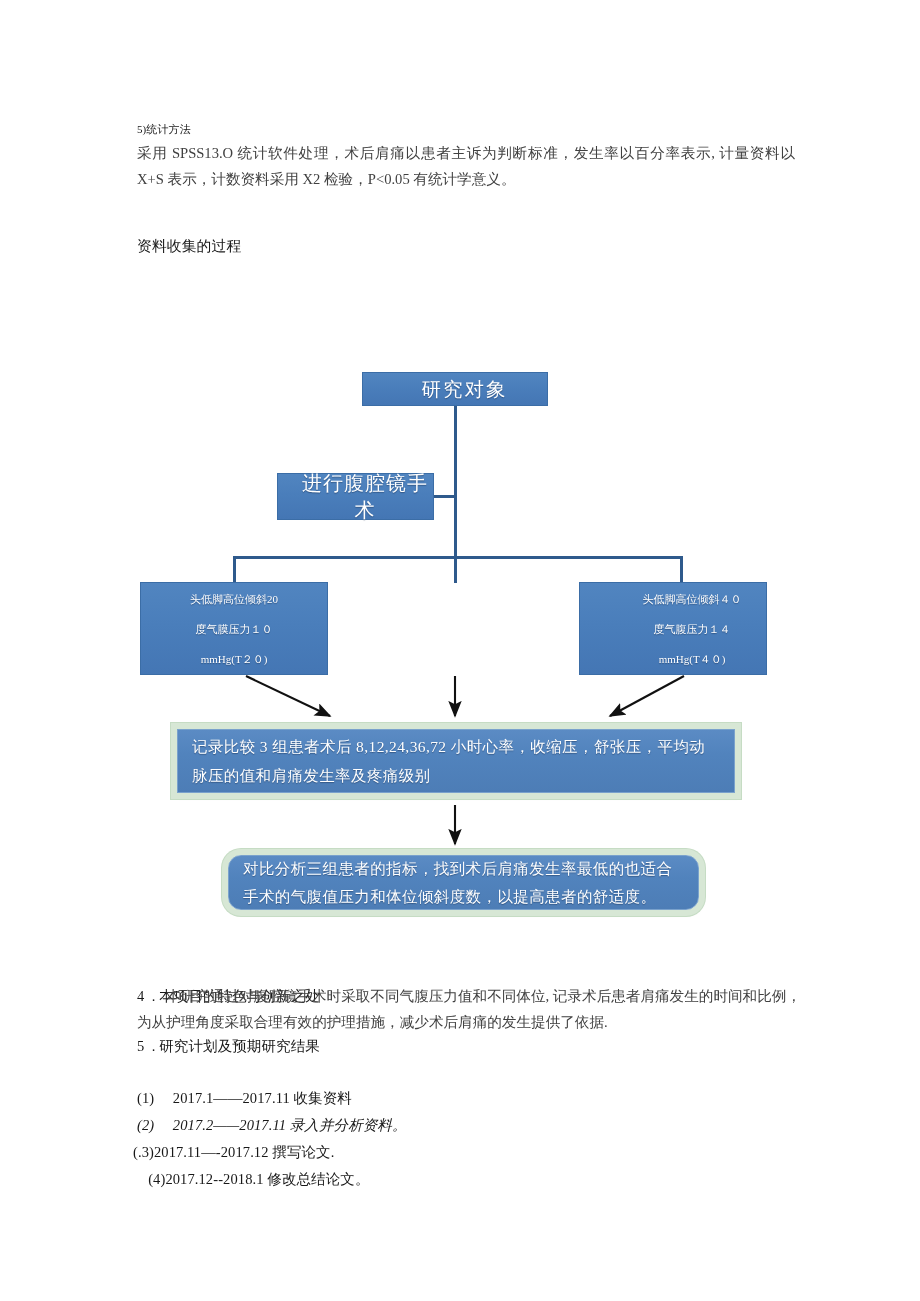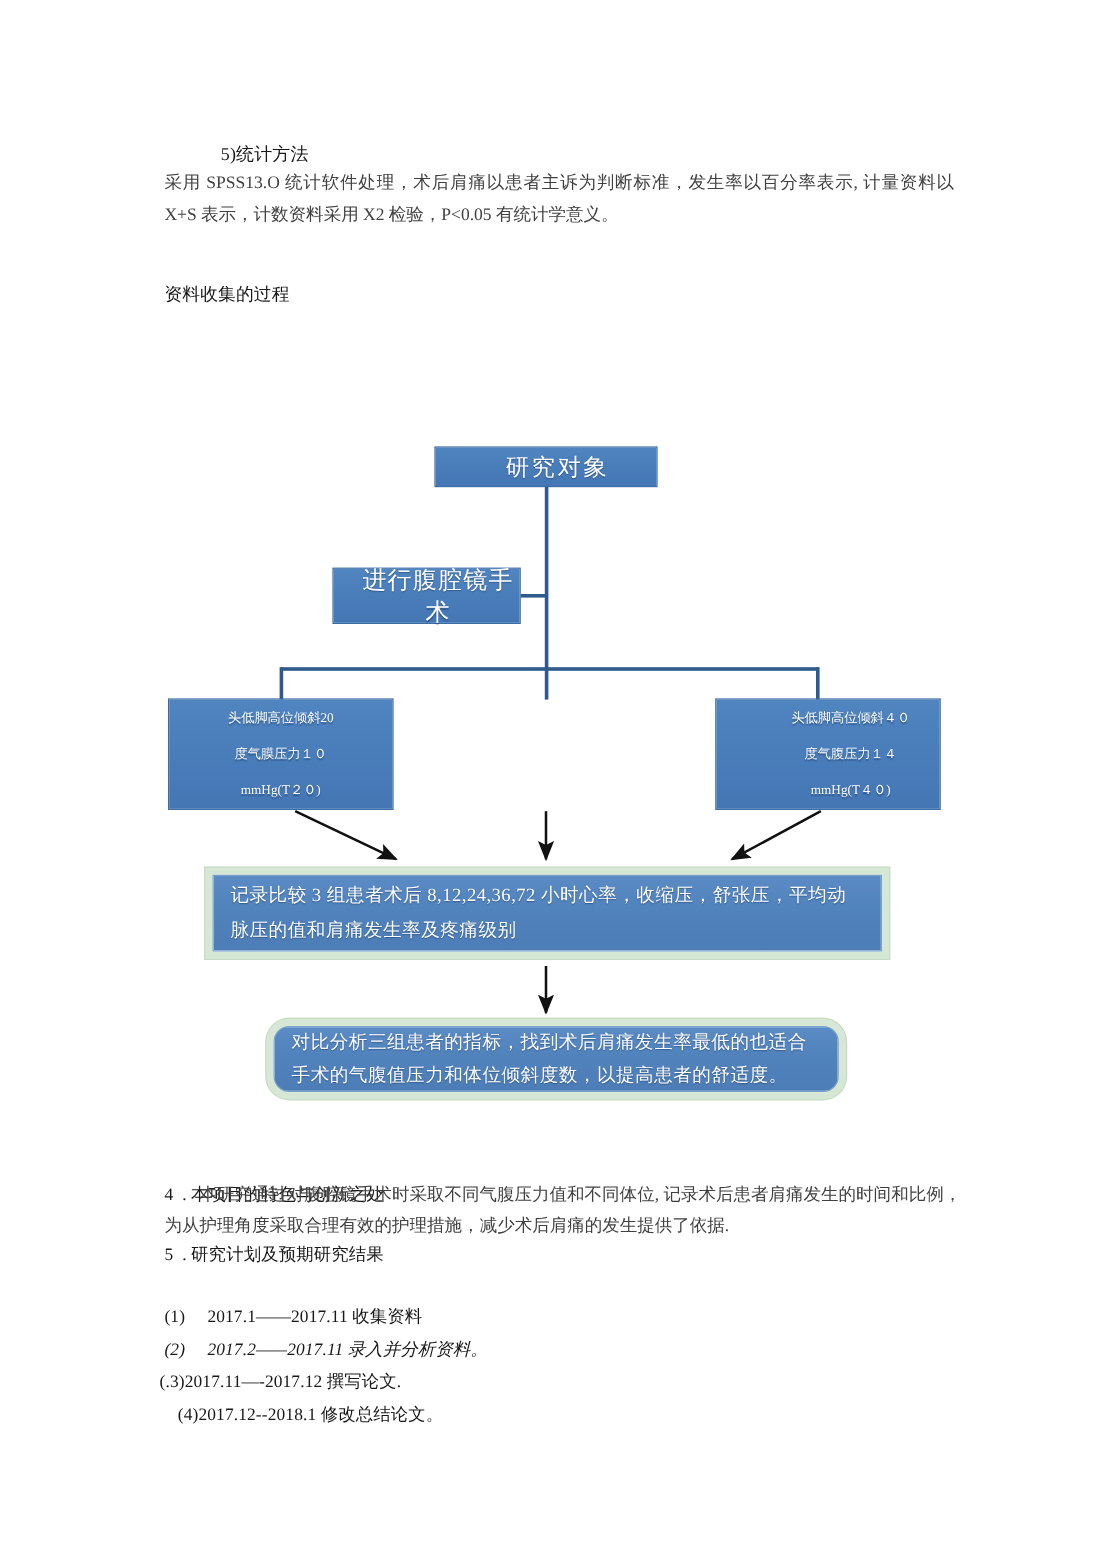--- a/index.html
+++ b/index.html
@@ -82,21 +82,21 @@
   }
   .node-group {
     width: 188px; height: 93px;
     top: 582px;
     font-size: 11px;
     line-height: 30px;
     padding: 2px 6px;
   }
   #node-t20 { left: 140px; }
   #node-t30 { left: 361px; }
-  #node-t40 { left: 596px; padding-left: 44px; }
+  #node-t40 { left: 579px; padding-left: 44px; }
   .node-group .gl { display: block; }
 
   
   .node-framed {
     background: linear-gradient(180deg,#5b8bc4 0%, #5183bd 40%, #4d7db6 100%);
     border: 1px solid #7aa2cc;
     box-shadow:
       0 0 0 6px #d7e7d5,
       0 0 0 7px #c6dcc4,
       2px 3px 4px rgba(120,130,120,0.35);
@@ -130,21 +130,21 @@
     background: #2f5a8c;
   }
   .vline { width: 3px; }
   .hline { height: 3px; }
 </style>
 </head>
 <body>
 
 <div class="page">
 
-  <div class="txt" style="left:137px; top:117px; width:700px; font-size:15px;margin-left:47px;">5)统计方法</div>
+  <div class="txt" style="left:137px; top:117px; width:700px; font-size:11px;">5)统计方法</div>
 
   <div class="para" style="left:137px; top:141px; width:658px;">采用 SPSS13.O 统计软件处理，术后肩痛以患者主诉为判断标准，发生率以百分率表示, 计量资料以 X+S 表示，计数资料采用 X2 检验，P&lt;0.05 有统计学意义。</div>
 
   <div class="txt" style="left:137px; top:234px; width:400px; font-size:14.8px;">资料收集的过程</div>
 
   <div class="flow">
 
     <div class="line vline" style="left:454px; top:405px; height:153px;"></div>
 
     <div class="line hline" style="left:434px; top:495px; width:22px;"></div>

